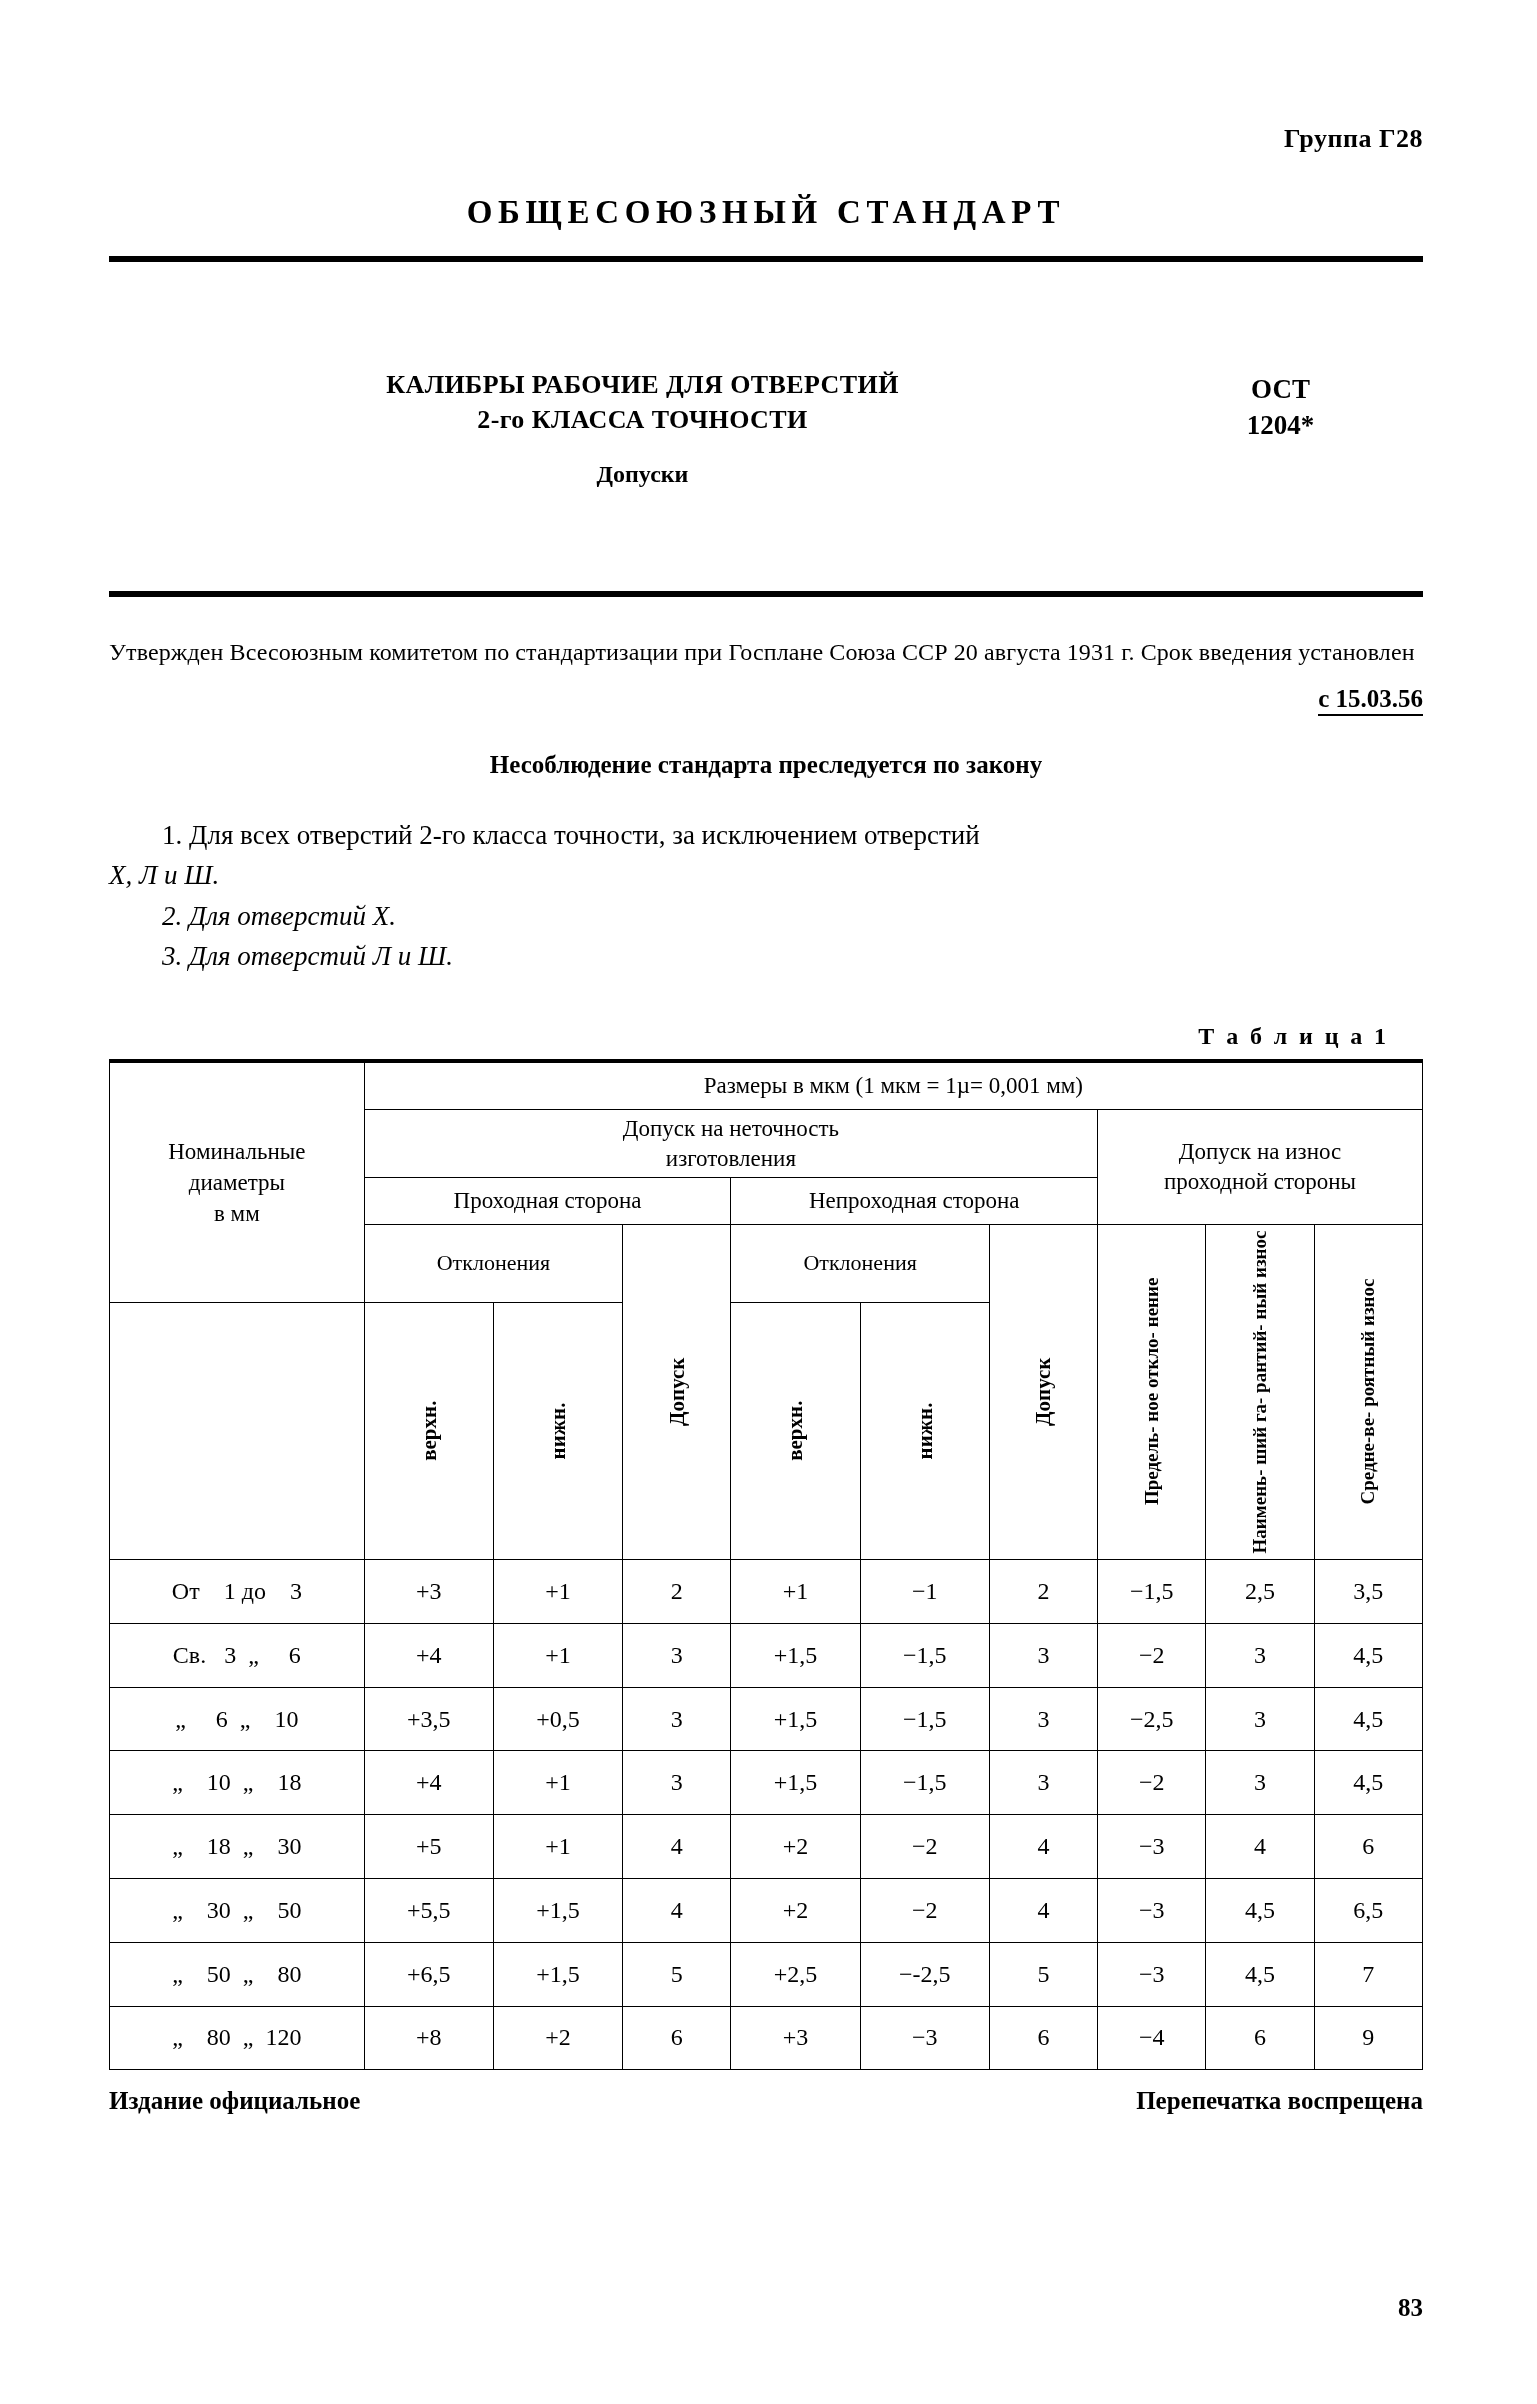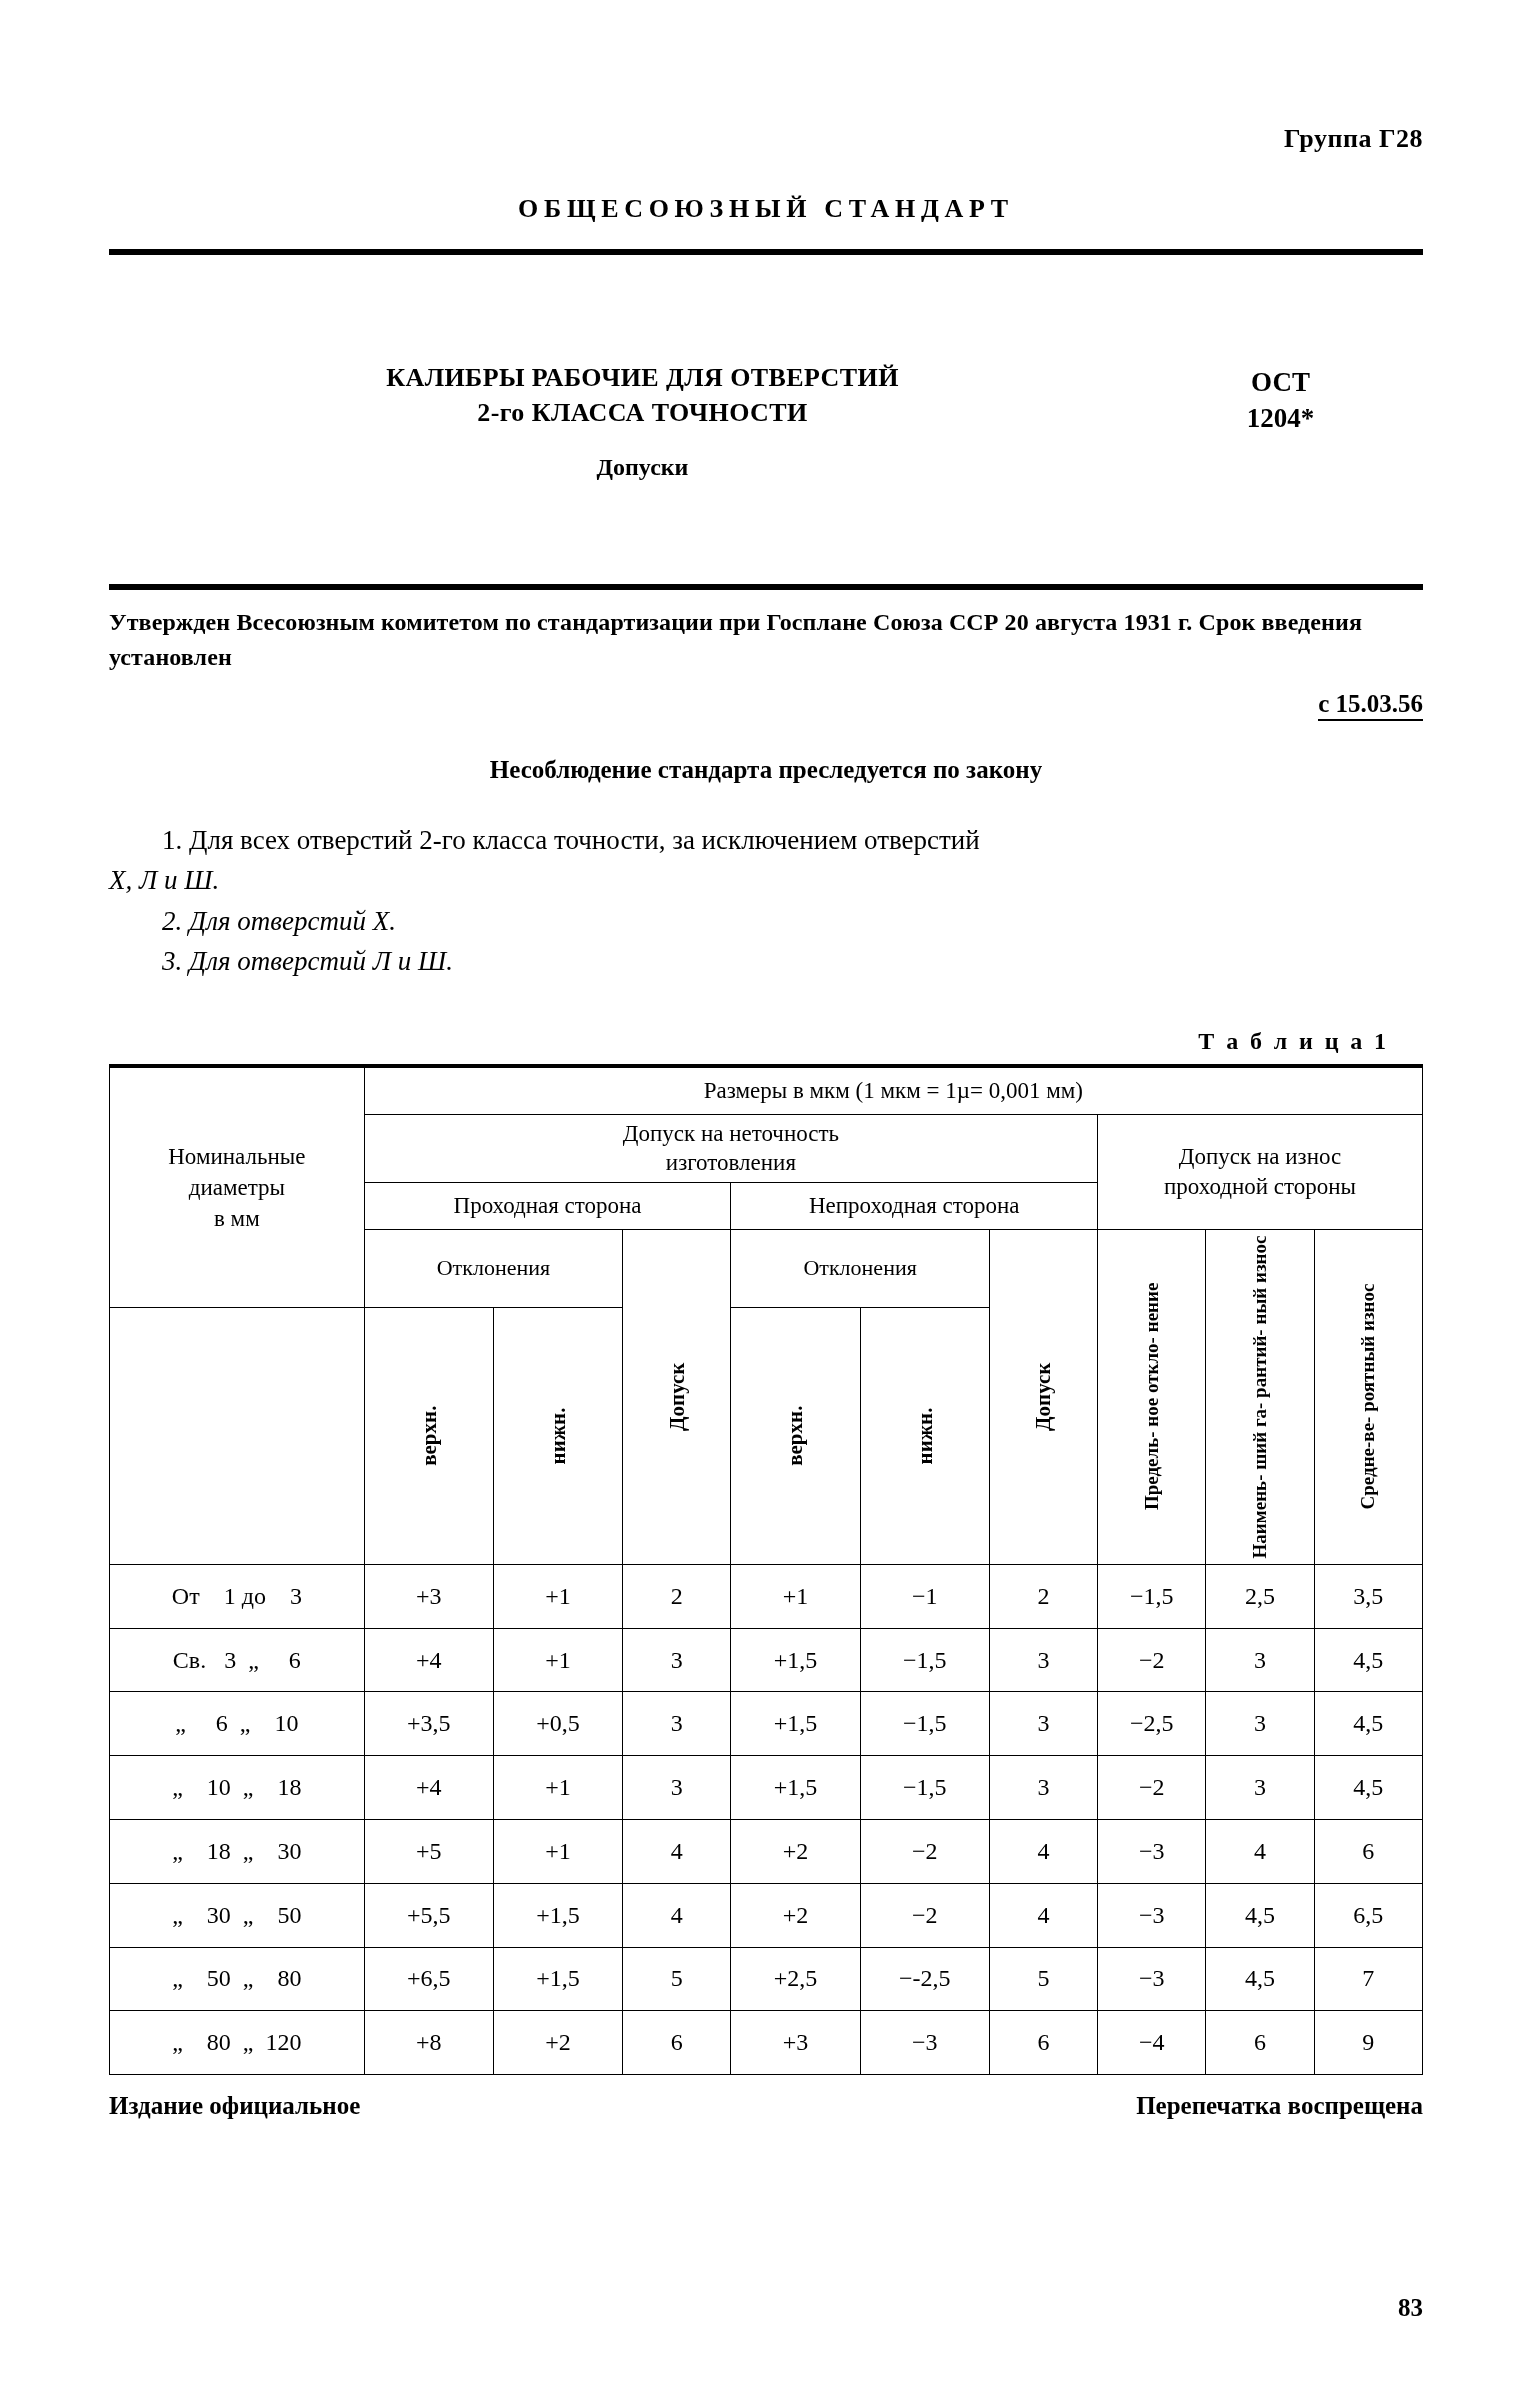--- a/index.html
+++ b/index.html
@@ -26,21 +26,21 @@
     text-align: right;
     font-family: "Liberation Serif", serif;
     font-weight: bold;
     font-size: 26px;
     letter-spacing: 0.5px;
     padding-top: 124px;
   }
   .std-title {
     text-align: center;
     font-weight: bold;
-    font-size: 26px;
+    font-size: 33px;
     letter-spacing: 5.7px;
     margin-top: 40px;
   }
   .rule-thick {
     border-top: 6.7px solid #000;
     margin-top: 25px;
   }
   .title-block {
     display: flex;
     align-items: flex-start;
@@ -68,24 +68,24 @@
     font-weight: bold;
     font-size: 27px;
     line-height: 1.35;
     padding-top: 3.8px;
   }
   .rule-thick2 {
     border-top: 6.7px solid #000;
     margin-top: 103px;
   }
   .approved {
-    font-weight: bold;
+    font-weight: normal;
     font-size: 24px;
     line-height: 1.45;
-    margin-top: 15px;
+    margin-top: 38px;
     letter-spacing: 0.1px;
   }
   .date-line {
     text-align: right;
     font-weight: bold;
     font-size: 25px;
     margin-top: 15px;
   }
   .date-line span {
     border-bottom: 2.9px solid #000;

